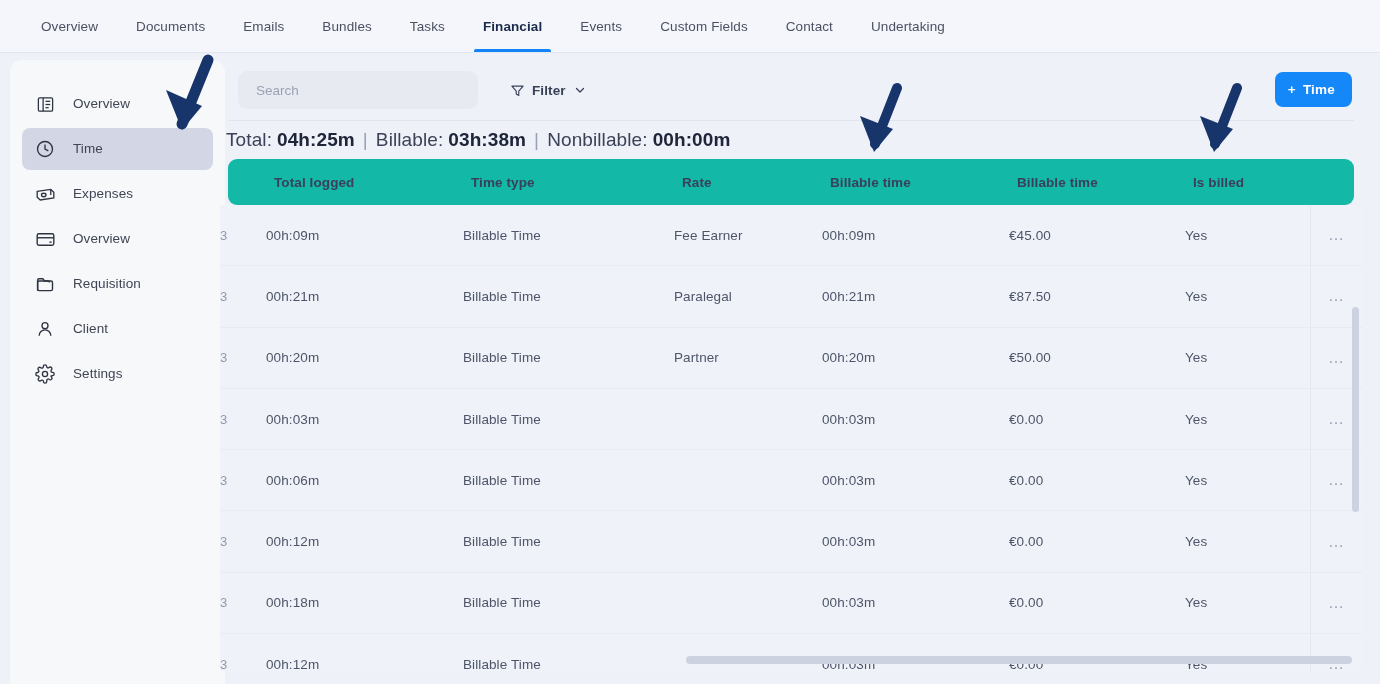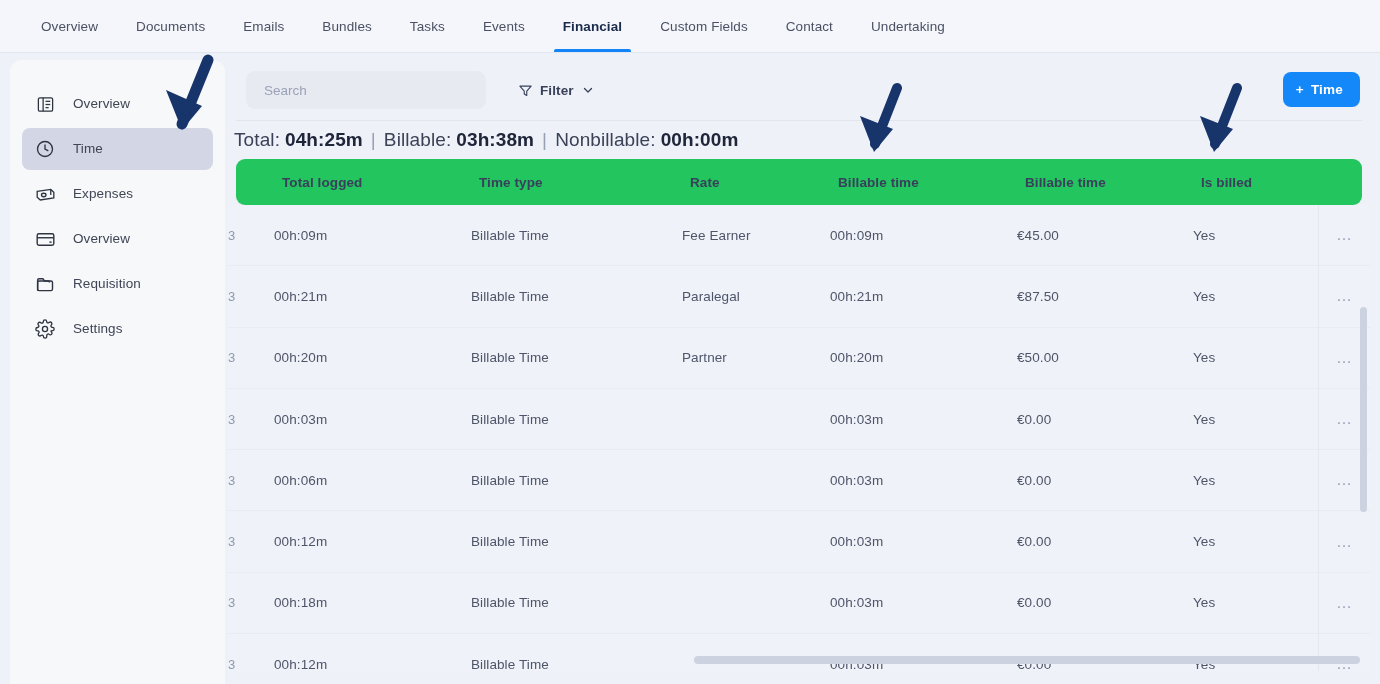--- a/index.html
+++ b/index.html
@@ -88,21 +88,21 @@
     justify-content: center;
     flex: 0 0 22px;
     color: #2d3340;
   }
   .side-ico svg { display: block; }
   .side-label { line-height: 1; }
 
   
   .main {
     position: absolute;
-    left: 228px; top: 60px;
+    left: 220px; top: 60px;
     width: 1142px;
     height: 624px;
   }
 
   .toolbar {
     position: relative;
     height: 60px;
     display: flex;
     align-items: center;
     padding-left: 18px;
@@ -176,21 +176,21 @@
   .table-wrap {
     position: relative;
     margin-left: 0px;
     width: 1142px;
     height: 512px;
     overflow: hidden;
   }
   .thead {
     position: relative;
     height: 46px;
-    background: #22c55e;
+    background: #14b8a6;
     border-radius: 9px;
     margin: 0 8px 0 8px;
     display: flex;
     align-items: center;
     box-shadow: 0 1px 2px rgba(30,40,80,.04);
   }
   .thead .th {
     font-size: 13.5px;
     font-weight: bold;
     color: #39405c;
@@ -281,25 +281,25 @@
       </div>
     <div class="tab">
         <span>Emails</span>
       </div>
     <div class="tab">
         <span>Bundles</span>
       </div>
     <div class="tab">
         <span>Tasks</span>
       </div>
-    <div class="tab">
-        <span>Events</span>
-      </div>
     <div class="tab active">
         <span>Financial</span>
+      </div>
+    <div class="tab">
+        <span>Events</span>
       </div>
     <div class="tab">
         <span>Custom Fields</span>
       </div>
     <div class="tab">
         <span>Contact</span>
       </div>
     <div class="tab">
         <span>Undertaking</span>
       </div>
@@ -356,20 +356,29 @@
     <div class="side-item">
       <span class="side-ico">
         <svg width="21" height="21" viewBox="0 0 24 24" fill="none" stroke="#2d3340" stroke-width="1.6">
           <path d="M3 19 L3 7 a1.5 1.5 0 0 1 1.5 -1.5 L9 5.5 L11 8 L15 8 a1.5 1.5 0 0 1 1.5 1.5 L16.5 9.7"></path>
           <rect x="3" y="8" width="17" height="11" rx="1.8"></rect>
         </svg>
       </span>
       <span class="side-label">Requisition</span>
     </div>
 
+    <div class="side-item">
+      <span class="side-ico">
+        <svg width="20" height="20" viewBox="0 0 24 24" fill="none" stroke="#2d3340" stroke-width="1.6">
+          <circle cx="12" cy="8" r="3.6"></circle>
+          <path d="M5 20 a7 7 0 0 1 14 0"></path>
+        </svg>
+      </span>
+      <span class="side-label">Client</span>
+    </div>
 
     <div class="side-item">
       <span class="side-ico">
         <svg width="20" height="20" viewBox="0 0 24 24" fill="none" stroke="#2d3340" stroke-width="1.6">
           <circle cx="12" cy="12" r="3.1"></circle>
           <path d="M19.4 13.8a1.6 1.6 0 0 0 .33 1.77l.06.06a2 2 0 1 1-2.83 2.83l-.06-.06a1.6 1.6 0 0 0-1.77-.33 1.6 1.6 0 0 0-1 1.47V21a2 2 0 0 1-4 0v-.1a1.6 1.6 0 0 0-1.05-1.47 1.6 1.6 0 0 0-1.77.33l-.06.06a2 2 0 1 1-2.83-2.83l.06-.06a1.6 1.6 0 0 0 .33-1.77 1.6 1.6 0 0 0-1.47-1H3a2 2 0 0 1 0-4h.1a1.6 1.6 0 0 0 1.47-1.05 1.6 1.6 0 0 0-.33-1.77l-.06-.06a2 2 0 1 1 2.83-2.83l.06.06a1.6 1.6 0 0 0 1.77.33H9a1.6 1.6 0 0 0 1-1.47V3a2 2 0 0 1 4 0v.1a1.6 1.6 0 0 0 1 1.47 1.6 1.6 0 0 0 1.77-.33l.06-.06a2 2 0 1 1 2.83 2.83l-.06.06a1.6 1.6 0 0 0-.33 1.77V9a1.6 1.6 0 0 0 1.47 1H21a2 2 0 0 1 0 4h-.1a1.6 1.6 0 0 0-1.47 1z"></path>
         </svg>
       </span>
       <span class="side-label">Settings</span>
     </div>

